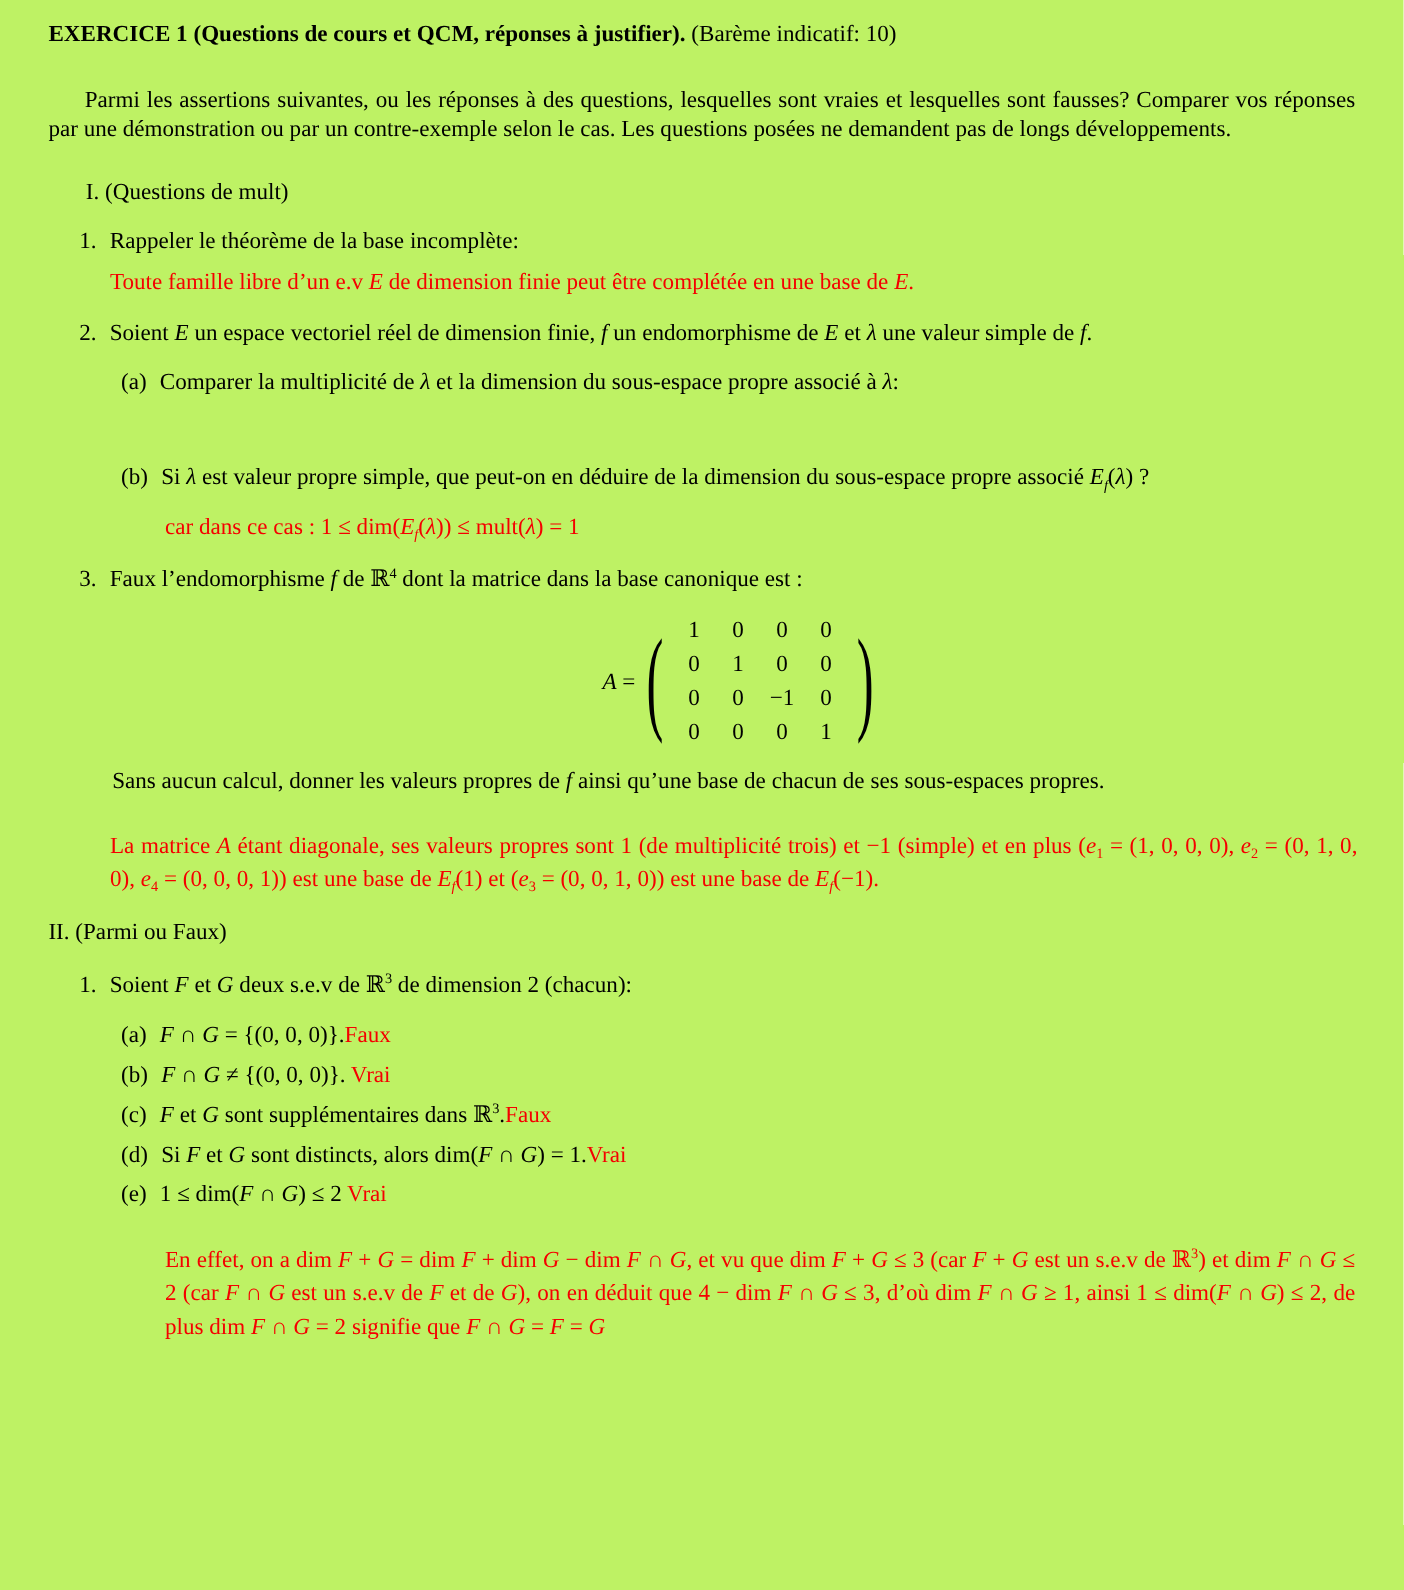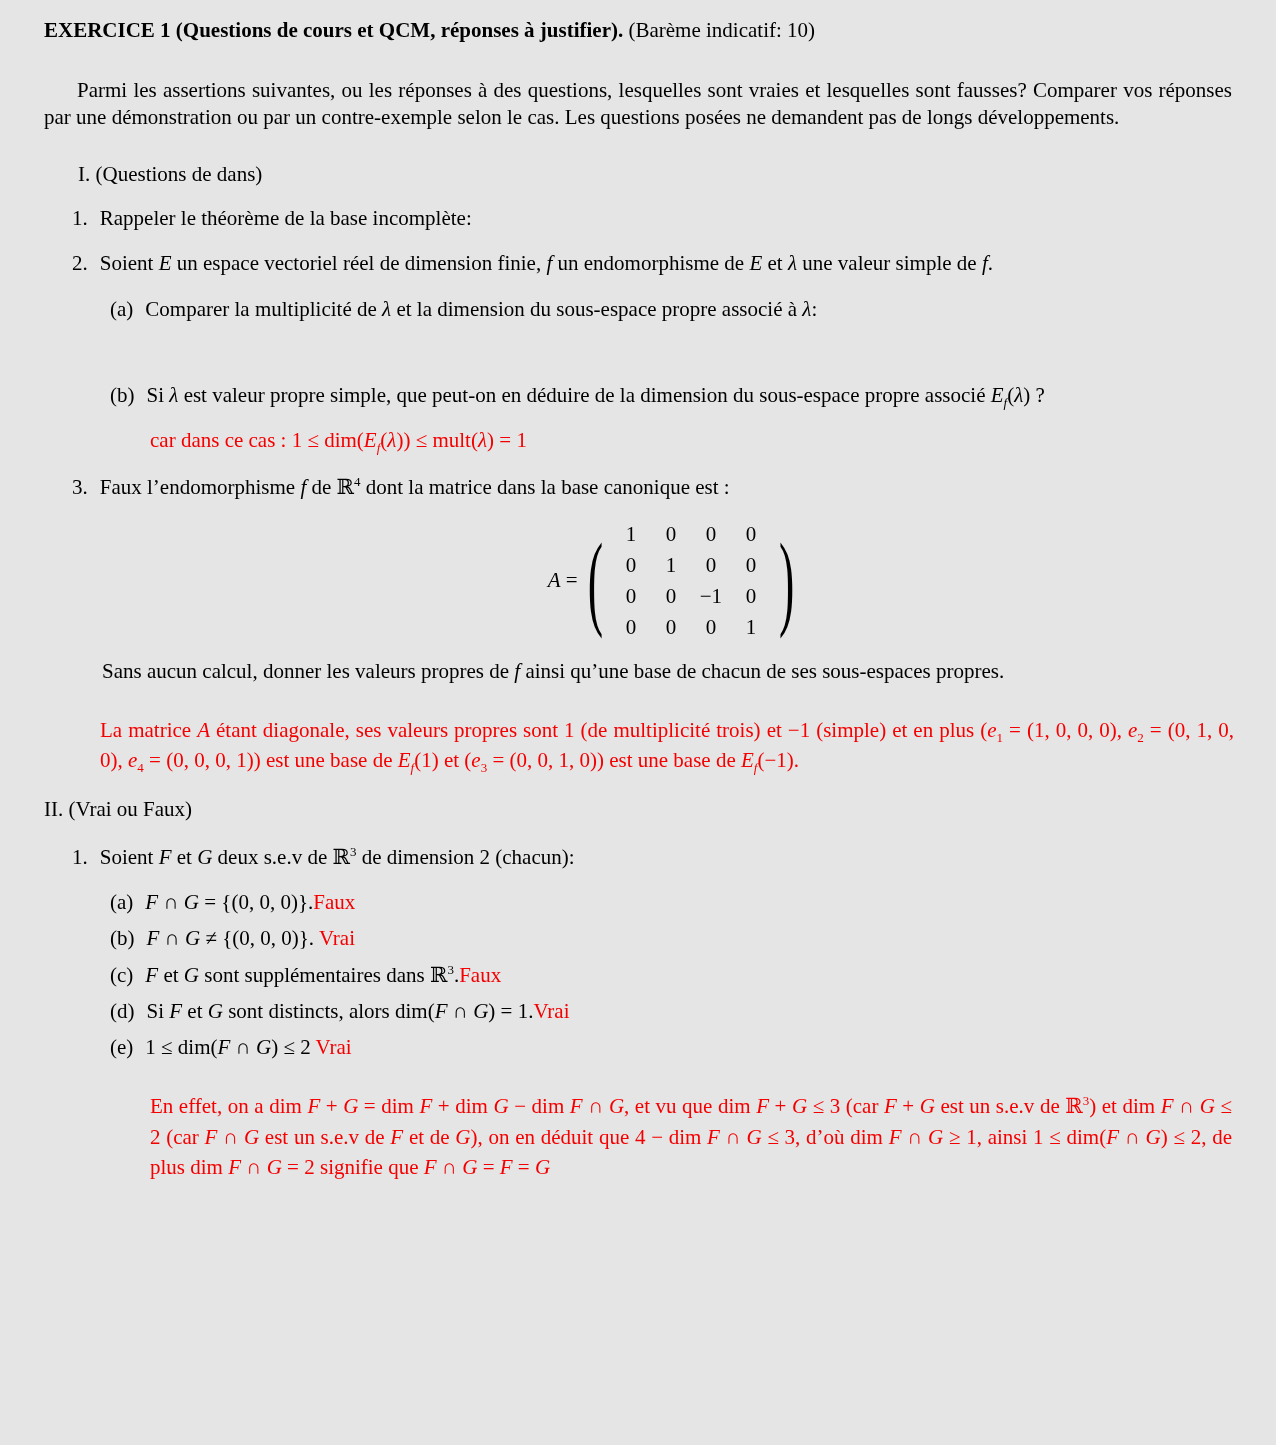--- a/index.html
+++ b/index.html
@@ -1,17 +1,17 @@
 <!DOCTYPE html>
 <html style="--red: #f50000; --ink: #000000;"><head>
 <meta charset="utf-8">
 <style>
   html,body{margin:0;padding:0;background:#ffffff;}
   .page{
-    position:relative;width:1276px;height:1445px;background:#e5e5e5;
+    position:relative;width:1276px;height:1445px;background:#bef264;
     color:var(--ink,#000);overflow:hidden;
     font-family:"Liberation Serif","DejaVu Serif",serif;
     font-size:21px;line-height:1.25;
   }
   .b{font-weight:bold;}
   .red{color:var(--red,#f50000);}
   .just{text-align:justify;}
   .i{font-style:italic;}
   .sup{font-size:62%;vertical-align:super;line-height:0;}
   .sub{font-size:62%;vertical-align:sub;line-height:0;}
@@ -48,23 +48,24 @@
 </style>
 </head>
 <body>
 
 <div class="page">
 
   <div class="title"><span class="b">EXERCICE 1 (Questions de cours et QCM, réponses à justifier).</span><span> (Barème indicatif: 10)</span></div>
 
   <div class="intro just">Parmi les assertions suivantes, ou les réponses à des questions, lesquelles sont vraies et lesquelles sont fausses? Comparer vos réponses par une démonstration ou par un contre-exemple selon le cas. Les questions posées ne demandent pas de longs développements.</div>
 
-  <div class="h1">I. (Questions de dans)</div>
+  <div class="h1">I. (Questions de mult)</div>
 
   <div class="q1"><span class="lbl">1.</span><span>Rappeler le théorème de la base incomplète:</span></div>
+  <div class="ans1 red"><span>Toute famille libre d’un e.v </span><span class="i">E</span><span> de dimension finie peut être complétée en une base de </span><span class="i">E</span><span>.</span></div>
 
   <div class="q2"><span class="lbl">2.</span><span><span>Soient </span><span class="i">E</span><span> un espace vectoriel réel de dimension finie, </span><span class="i">f</span><span> un endomorphisme de </span><span class="i">E</span><span> et </span><span class="i">λ</span><span> une valeur simple de </span><span class="i">f</span><span>.</span></span></div>
 
   <div class="qa"><span class="lbl">(a)</span><span><span>Comparer la multiplicité de </span><span class="i">λ</span><span> et la dimension du sous-espace propre associé à </span><span class="i">λ</span><span>:</span></span></div>
 
   <div class="qb"><span class="lbl">(b)</span><span><span>Si </span><span class="i">λ</span><span> est valeur propre simple, que peut-on en déduire de la dimension du sous-espace propre associé </span><span class="i">E</span><span class="isub">f</span><span>(</span><span class="i">λ</span><span>) ?</span></span></div>
   <div class="note red"><span>car dans ce cas : 1 ≤ dim(</span><span class="i">E</span><span class="isub">f</span><span>(</span><span class="i">λ</span><span>)) ≤ mult(</span><span class="i">λ</span><span>) = 1</span></div>
 
   <div class="q3"><span class="lbl">3.</span><span><span>Faux l’endomorphisme </span><span class="i">f</span><span> de </span><span>ℝ</span><span class="sup">4</span><span> dont la matrice dans la base canonique est :</span></span></div>
 
@@ -96,21 +97,21 @@
           <span class="mcell">0</span>
           <span class="mcell">1</span>
         </div>
       </span>
     <span class="bigparen paren-r">)</span>
   </div>
 
   <div class="followup"><span>Sans aucun calcul, donner les valeurs propres de </span><span class="i">f</span><span> ainsi qu’une base de chacun de ses sous-espaces propres.</span></div>
   <div class="ans3 red just"><span>La matrice </span><span class="i">A</span><span> étant diagonale, ses valeurs propres sont 1 (de multiplicité trois) et −1 (simple) et en plus (</span><span class="i">e</span><span class="sub">1</span><span> = (1, 0, 0, 0), </span><span class="i">e</span><span class="sub">2</span><span> = (0, 1, 0, 0), </span><span class="i">e</span><span class="sub">4</span><span> = (0, 0, 0, 1)) est une base de </span><span class="i">E</span><span class="isub">f</span><span>(1) et (</span><span class="i">e</span><span class="sub">3</span><span> = (0, 0, 1, 0)) est une base de </span><span class="i">E</span><span class="isub">f</span><span>(−1).</span></div>
 
-  <div class="h2">II. (Vrai ou Faux)</div>
+  <div class="h2">II. (Parmi ou Faux)</div>
 
   <div class="s2q1"><span class="lbl">1.</span><span><span>Soient </span><span class="i">F</span><span> et </span><span class="i">G</span><span> deux s.e.v de </span><span>ℝ</span><span class="sup">3</span><span> de dimension 2 (chacun):</span></span></div>
 
   <div class="tf first"><span class="lbl">(a)</span><span><span class="i">F</span><span> ∩ </span><span class="i">G</span><span> = {(0, 0, 0)}.</span></span><span class="red">Faux</span></div>
 
   <div class="tf"><span class="lbl">(b)</span><span><span class="i">F</span><span> ∩ </span><span class="i">G</span><span> ≠ {(0, 0, 0)}. </span></span><span class="red">Vrai</span></div>
 
   <div class="tf"><span class="lbl">(c)</span><span><span class="i">F</span><span> et </span><span class="i">G</span><span> sont supplémentaires dans </span><span>ℝ</span><span class="sup">3</span><span>.</span></span><span class="red">Faux</span></div>
 
   <div class="tf"><span class="lbl">(d)</span><span><span>Si </span><span class="i">F</span><span> et </span><span class="i">G</span><span> sont distincts, alors dim(</span><span class="i">F</span><span> ∩ </span><span class="i">G</span><span>) = 1.</span></span><span class="red">Vrai</span></div>

